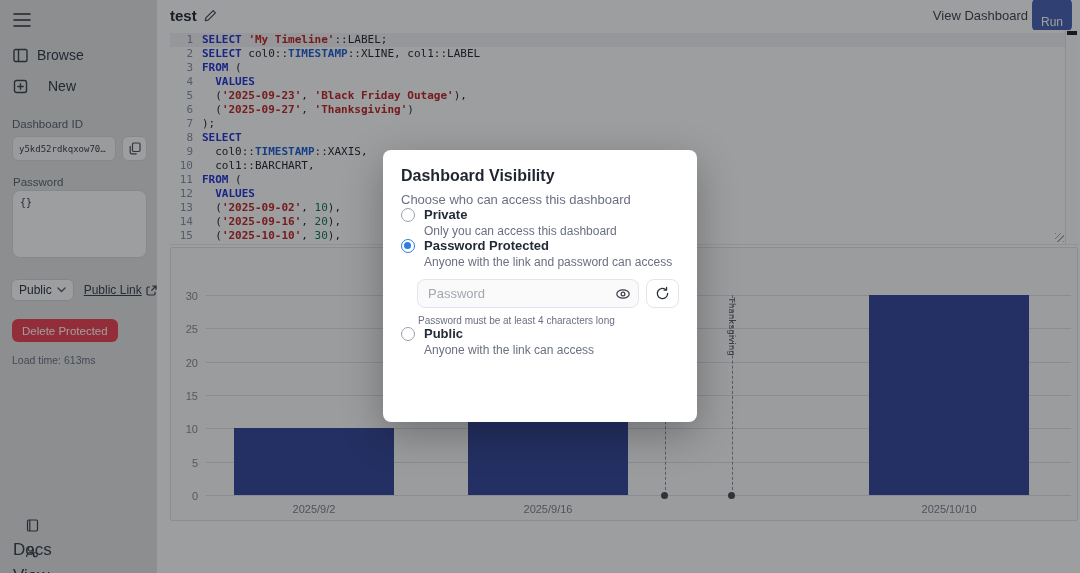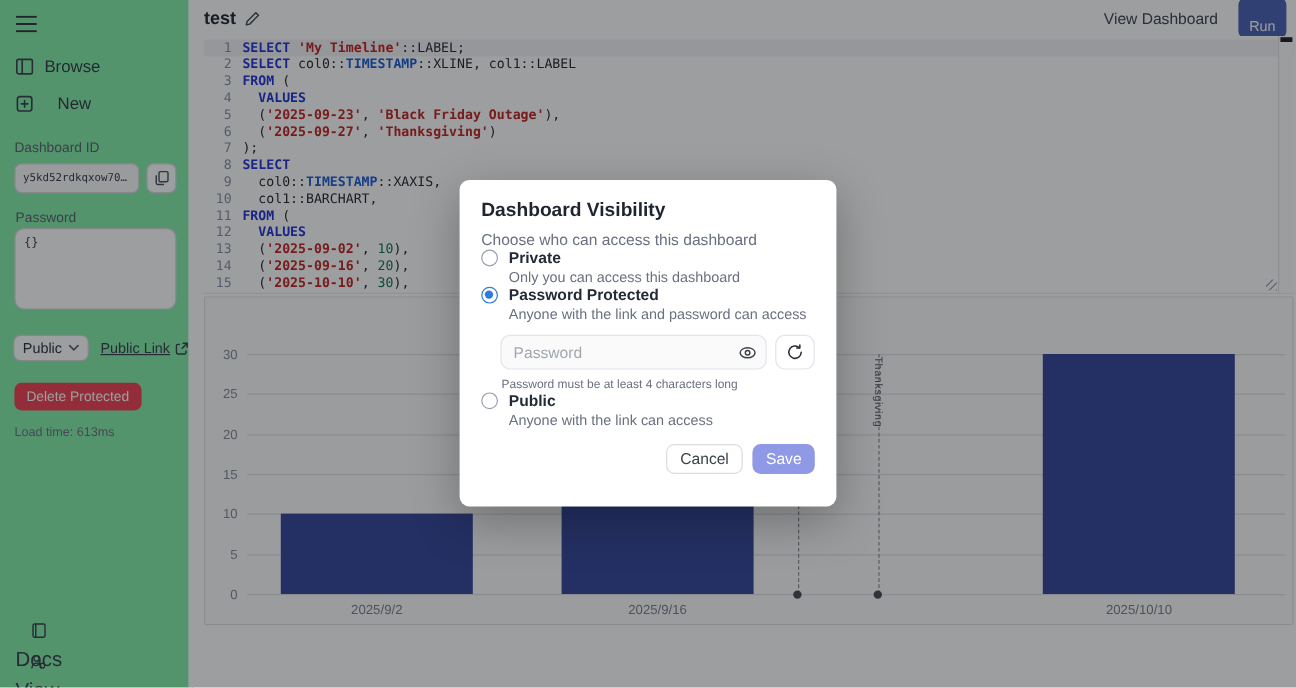--- a/index.html
+++ b/index.html
@@ -2,42 +2,42 @@
 <html><head>
 <meta charset="utf-8">
 <style>
   * { margin:0; padding:0; box-sizing:border-box; }
   html,body { width:1080px; height:573px; overflow:hidden; }
   body { font-family:"Liberation Sans", sans-serif; background:#fff; position:relative; }
 
   .app { position:absolute; inset:0; background:#fff; }
 
   
-  .sidebar { position:absolute; left:0; top:0; width:161px; height:573px; background:#86efac; border-right:1px solid #737373; }
+  .sidebar { position:absolute; left:0; top:0; width:161px; height:573px; background:#e5e5e5; border-right:1px solid #737373; }
   .hamburger { position:absolute; left:10px; top:8px; width:24px; height:24px; display:flex; align-items:center; justify-content:center; cursor:pointer; color:#30363f; }
   .side-item { position:absolute; left:13px; display:flex; align-items:center; gap:9px; color:#333c4a; font-size:14px; cursor:pointer; }
   .side-item svg { color:#3c4452; }
   .side-label-sm { position:absolute; left:12px; font-size:11.5px; color:#5b6472; }
   .id-row { position:absolute; left:12px; top:136px; display:flex; gap:6px; }
   .id-input { width:104px; height:25px; border:1px solid #d9dae0; border-radius:6px; background:#fbfbfc; font-family:"DejaVu Sans Mono", monospace; font-size:9px; color:#3a414d; padding:0 6px; overflow:hidden; text-overflow:ellipsis; white-space:nowrap; }
   .copy-btn { width:25px; height:25px; border:1px solid #d9dae0; border-radius:6px; background:#fff; display:flex; align-items:center; justify-content:center; color:#4a5160; cursor:pointer; }
   .vars-area { position:absolute; left:12px; top:190px; width:135px; height:68px; border:1px solid #d9dae0; border-radius:8px; background:#fff; font-family:"DejaVu Sans Mono", monospace; font-size:10px; color:#3a414d; padding:6px 7px; resize:none; }
   .vis-row { position:absolute; left:11px; top:279px; display:flex; align-items:center; gap:10px; }
   .vis-select { height:22px; border:1px solid #d6d6dc; border-radius:6px; background:#fff; display:flex; align-items:center; gap:5px; padding:0 7px; font-size:12px; color:#2e3642; cursor:pointer; }
   .public-link { font-size:12px; color:#3a424f; text-decoration:underline; display:flex; align-items:center; gap:4px; cursor:pointer; }
   .delete-btn { position:absolute; left:12px; top:319px; height:23px; padding:0 10px; background:#ef4455; color:#fff; font-size:11.5px; border:none; border-radius:6px; cursor:pointer; }
   .load-time { position:absolute; left:12px; top:354px; font-size:10.5px; color:#6b7280; }
   .side-foot { position:absolute; left:13px; display:flex; align-items:center; gap:8px; font-size:17px; color:#3a4250; cursor:pointer;flex-direction:column; }
 
   
   .main { position:absolute; left:157px; top:0; right:0; bottom:0; background:#fff; }
   .main-header { position:absolute; left:0; top:0; right:0; height:30px; display:flex; align-items:center; }
   .page-title { margin-left:13px; font-size:15px; font-weight:700; color:#222a35; display:flex; align-items:center; gap:7px; }
   .page-title svg { color:#434b58; }
-  .header-right { position:absolute; right:8px; top:0; height:30px; display:flex; align-items:center; gap:17px; }
+  .header-right { position:absolute; right:8px; top:0; height:30px; display:flex; align-items:center; gap:4px; }
   .view-dash { font-size:13px; color:#3f4653; cursor:pointer; }
   .run-btn { height:22px; padding:17px 9px; background:#4a63b4; color:#fff; font-size:12px; border:none; border-radius:6px; cursor:pointer; }
 
   
   .editor { position:absolute; left:13px; top:30px; width:908px; height:215px; background:#fff; overflow:hidden; font-family:"DejaVu Sans Mono", monospace; font-size:11px; line-height:14px; border-bottom:1px solid #ececf0; padding-top:3px; }
   .code-line { display:flex; white-space:pre; position:relative; }
   .code-line.active { background:#f2f3f7; }
   .ln { width:32px; flex:0 0 32px; text-align:right; padding-right:9px; color:#8892ab; user-select:none; }
   .tk-kw { color:#2336d6; font-weight:700; }
   .tk-ty { color:#1d5fd6; font-weight:700; }
@@ -269,17 +269,13 @@
     </div>
   </div>
   <div class="pw-hint">Password must be at least 4 characters long</div>
 
   <div class="opt-row">
     <span class="radio"></span>
     <span class="opt-label">Public</span>
   </div>
   <div class="opt-desc">Anyone with the link can access</div>
 
-  <div class="modal-footer">
-    <button class="cancel-btn">Cancel</button>
-    <button class="save-btn">Save</button>
-  </div>
 </div>
 
 </body></html>

